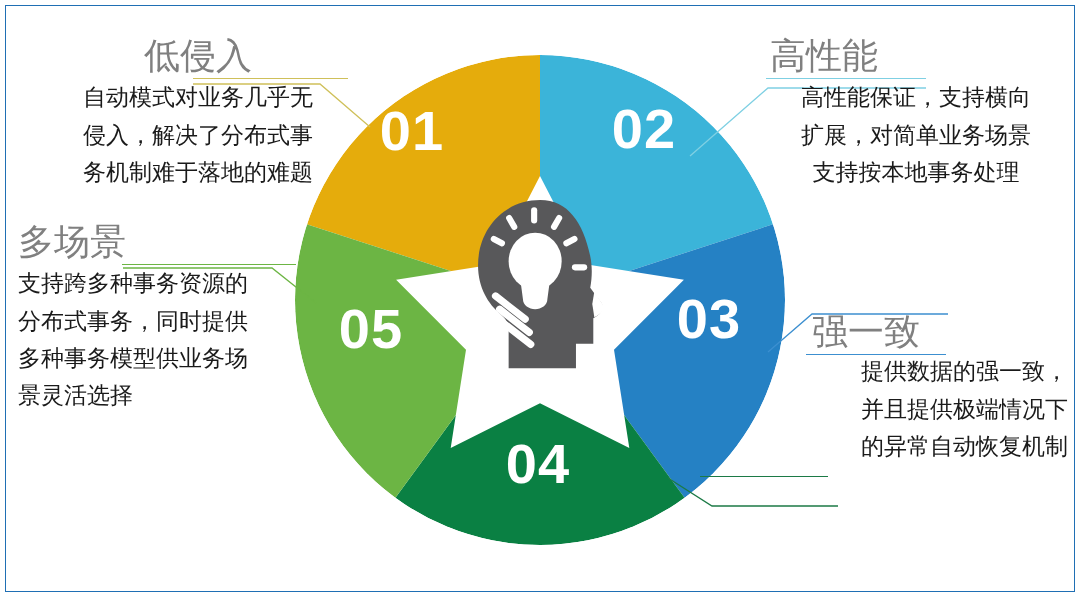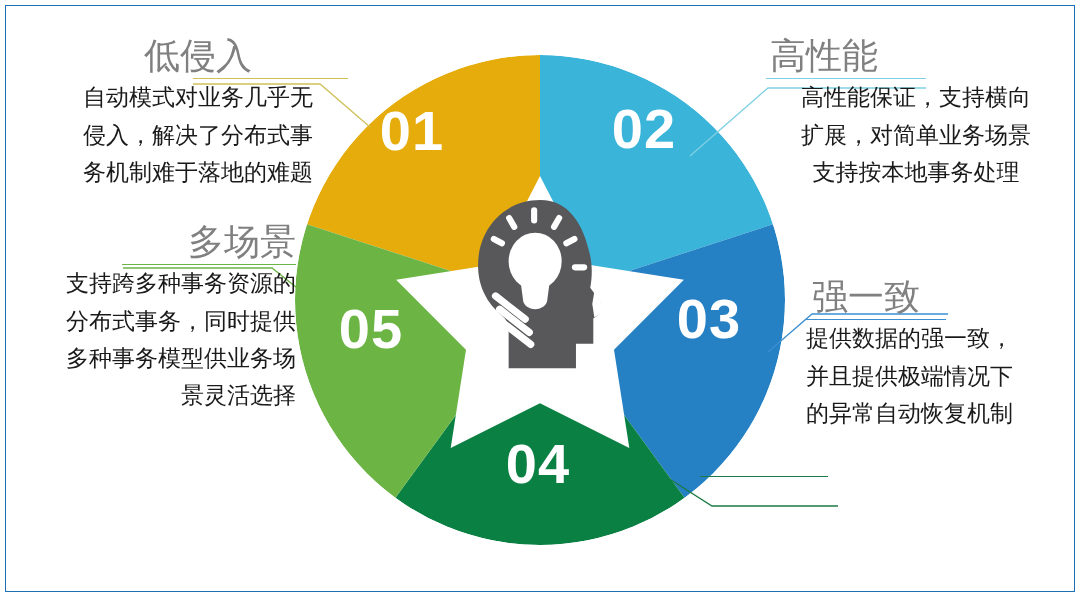--- a/index.html
+++ b/index.html
@@ -76,35 +76,35 @@
   #callout-01 .c-body  { text-align: center; }
 
   
   #callout-02 { left: 766px; top: 36px;  width: 300px; }
   #callout-02 .c-title { text-align: left; padding-left: 4px;}
   #callout-02 .c-rule  { border-top-color: #7fd0e3; width: 160px; }
   #callout-02 .c-body  { text-align: center; }
 
   
   #callout-03 { left: 806px; top: 277px; width: 262px; }
-  #callout-03 .c-title { text-align: left; padding-left: 6px; }
+  #callout-03 .c-title { text-align: left; padding-left: 6px; margin-top: 35px; }
   #callout-03 .c-rule  { border-top-color: #3c8fd0; width: 140px; }
-  #callout-03 .c-body  { text-align: left; }
+  #callout-03 .c-body  { text-align: right; font-family: Liberation Mono, monospace; }
 
   
   #callout-04 { left: 700px; top: 474px; width: 368px; }
   #callout-04 .c-title { text-align: left; padding-left: 8px; }
   #callout-04 .c-rule  { border-top-color: #1c7a46; width: 128px; }
   #callout-04 .c-body  { text-align: right; }
 
   
   #callout-05 { left: 18px;  top: 222px; width: 278px; }
-  #callout-05 .c-title { text-align: right; }
+  #callout-05 .c-title { text-align: left; }
   #callout-05 .c-rule  { border-top-color: #6cb544; margin-left: 104px; }
-  #callout-05 .c-body  { text-align: right; }
+  #callout-05 .c-body  { text-align: left; }
 </style>
 </head>
 <body>
 
 <div id="slide">
 
   <div id="slide-frame"></div>
 
   <svg id="wheel" viewBox="0 0 1080 597">
     <defs>

